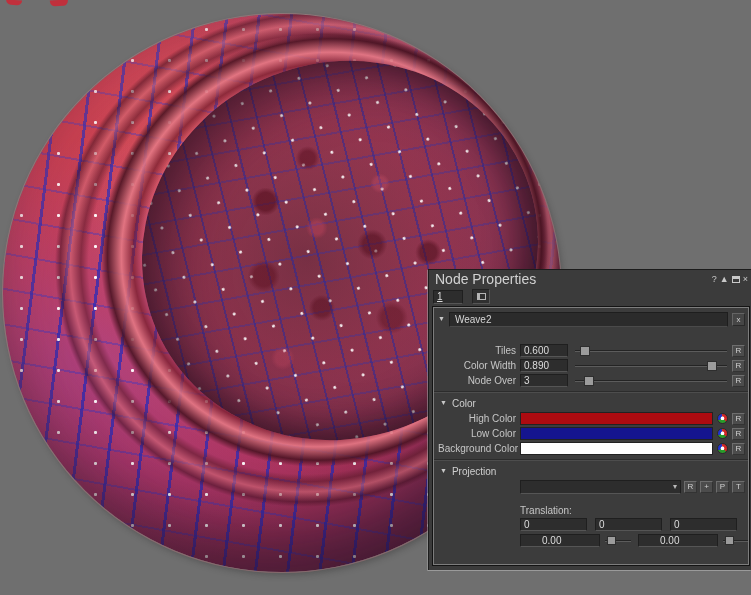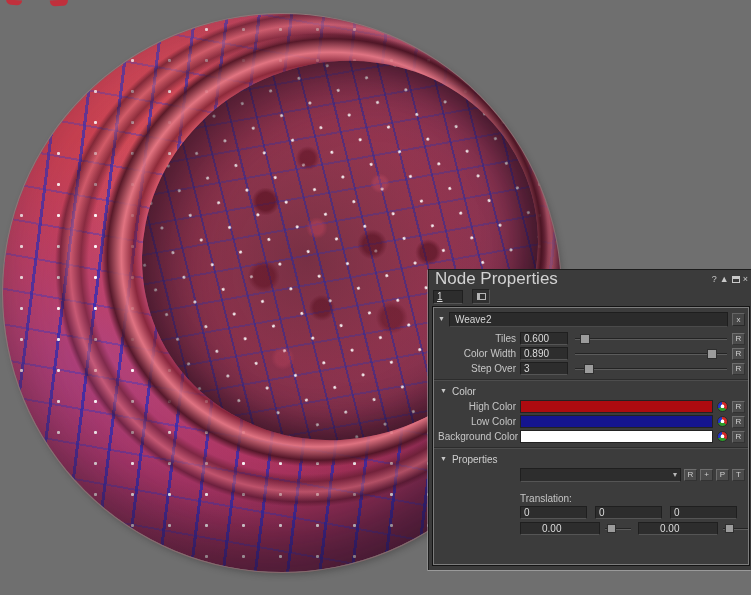--- a/index.html
+++ b/index.html
@@ -71,21 +71,21 @@
   .sliver.s2{left:50px;top:0;width:18px;height:6px;transform:rotate(-3deg);}
 
   
   .panel{
     position:absolute;left:428px;top:269px;right:0;height:300px;
     background:#3b3b3b;color:#c8c8c8;font-size:10px;
     border-top:1px solid #1c1c1c;border-left:1px solid #1c1c1c;
     box-shadow:-1px 1px 0 rgba(165,165,165,0.55), 0 1px 0 rgba(165,165,165,0.55);
   }
   .panel-header{height:16px;display:flex;align-items:center;padding:1px 3px 0 6px;}
-  .panel-title{font-size:17px;color:#d2d2d2;flex:1;white-space:nowrap;}
+  .panel-title{font-size:14px;color:#d2d2d2;flex:1;white-space:nowrap;}
   .hdr-icons{display:flex;align-items:center;gap:3px;}
   .hicon{color:#c9c9c9;font-size:9px;line-height:10px;cursor:default;}
   .hicon.menu-box{width:8px;height:7px;border:1px solid #c9c9c9;box-sizing:border-box;border-top-width:3px;}
   .panel-toolbar{height:19px;display:flex;align-items:center;padding-left:4px;}
   .count-field{
     width:22px;height:12px;line-height:12px;background:#2d2d2d;
     border:1px solid #1f1f1f;border-bottom-color:#555;
     color:#dcdcdc;padding:0 3px;text-decoration:underline;
   }
   .bin-btn{
@@ -93,21 +93,21 @@
     border:1px solid #555;border-top-color:#222;border-left-color:#222;
     display:flex;align-items:center;justify-content:center;padding:0;
   }
   .bin-icon{display:block;width:9px;height:7px;border:1px solid #b5b5b5;border-left:3px solid #b5b5b5;box-sizing:border-box;}
 
   .groupbox{
     position:absolute;left:4px;right:2px;top:37px;bottom:5px;
     background:#3c3c3c;border:1px solid #7d7d7d;outline:1px solid #141414;
     overflow:hidden;
   }
-  .node-header{display:flex;align-items:center;height:16px;margin:3px 3px 0 4px;justify-content:space-between;}
+  .node-header{display:flex;align-items:center;height:16px;margin:3px 3px 12px 4px;justify-content:space-between;}
   .tri{font-size:7px;color:#c8c8c8;margin-right:4px;line-height:8px;}
   .node-title-bar{
     flex:1;height:13px;line-height:13px;background:#2b2b2b;
     border:1px solid #1e1e1e;border-bottom-color:#4a4a4a;
     padding:0 5px;color:#d6d6d6;
   }
   .close-node{
     width:13px;height:13px;margin-left:4px;background:#464646;
     border:1px solid #2a2a2a;border-top-color:#646464;border-left-color:#646464;
     color:#cfcfcf;font-size:8px;line-height:11px;text-align:center;padding:0;
@@ -225,21 +225,21 @@
         <span class="plabel">Color Width</span>
         <div class="pinput">0.890</div>
         <div class="pslider">
           <div class="ptrack"></div>
           <div class="phandle" style="left: 87%;"></div>
         </div>
         <button class="rbtn">R</button>
       </div>
 
       <div class="prow">
-        <span class="plabel">Step Over</span>
+        <span class="plabel">Node Over</span>
         <div class="pinput">3</div>
         <div class="pslider">
           <div class="ptrack"></div>
           <div class="phandle" style="left: 6%;"></div>
         </div>
         <button class="rbtn">R</button>
       </div>
 
       <div class="sep"></div>
       <div class="section-hdr">
@@ -264,21 +264,21 @@
       <div class="prow">
         <span class="plabel">Background Color</span>
         <div class="swatch" style="background-color: rgb(255, 255, 255);"></div>
         <span class="wheel"></span>
         <button class="rbtn">R</button>
       </div>
 
       <div class="sep"></div>
       <div class="section-hdr">
         <span class="tri">▼</span>
-        <span>Properties</span>
+        <span>Projection</span>
       </div>
 
       <div class="pdrow">
         <div class="dropdown">
           <span></span>
           <span class="dd-arrow">▾</span>
         </div>
         <button class="rbtn pbtn">R</button>
         <button class="rbtn pbtn">+</button>
         <button class="rbtn pbtn">P</button>

